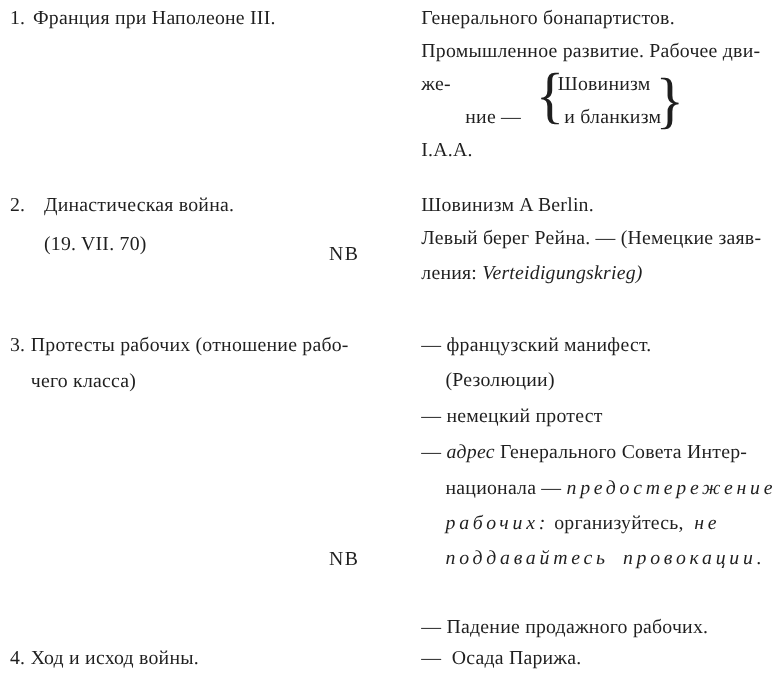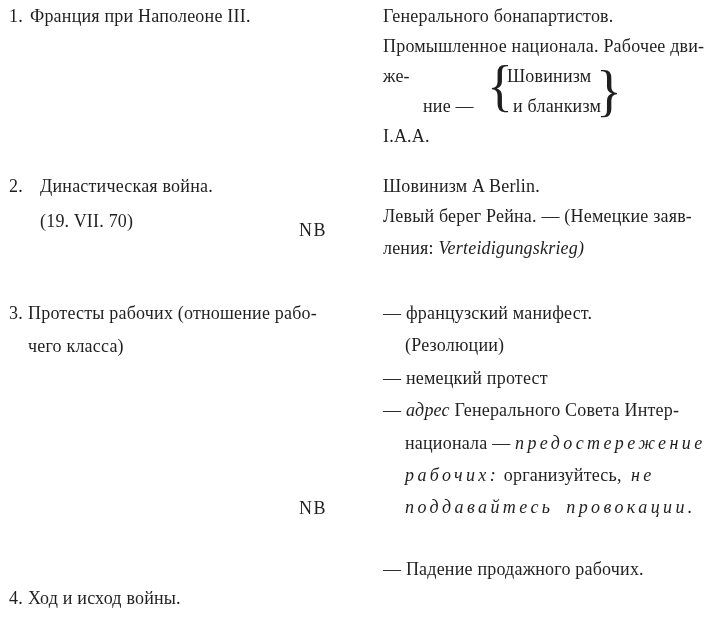--- a/index.html
+++ b/index.html
@@ -16,21 +16,21 @@
 </style>
 </head>
 <body>
 
 <div class="page">
 
   <div class="line" style="left:9px; top:6px;">1.</div>
   <div class="line" style="left:30px; top:6px;">Франция при Наполеоне III.</div>
 
   <div class="line" style="left:383px; top:6px;">Генерального бонапартистов.</div>
-  <div class="line" style="left:383px; top:36px;">Промышленное национала. Рабочее дви-</div>
+  <div class="line" style="left:383px; top:36px;">Промышленное развитие. Рабочее дви-</div>
   <div class="line" style="left:383px; top:66px;">же-</div>
   <div class="line" style="left:383px; top:96px;margin-left:40px;">ние —</div>
 
   <div class="brace" style="left:487px; top:58px;">{</div>
   <div class="line" style="left:507px; top:66px;">Шовинизм</div>
   <div class="line" style="left:513px; top:96px;text-align:right;">и бланкизм</div>
   <div class="brace" style="left:596px; top:63px;">}</div>
 
   <div class="line" style="left:383px; top:126px;">I.A.A.</div>
 
@@ -52,14 +52,15 @@
   <div class="line" style="left:405px; top:335px;">(Резолюции)</div>
   <div class="line" style="left:383px; top:368px;">— немецкий протест</div>
   <div class="line" style="left:383px; top:400px;"><span>— </span><span class="it">адрес</span><span> Генерального Совета Интер-</span></div>
   <div class="line" style="left:405px; top:433px;"><span>национала — </span><span class="sp">предостережение</span></div>
   <div class="line" style="left:405px; top:465px;"><span class="sp">рабочих:</span><span> организуйтесь,  </span><span class="sp">не</span></div>
   <div class="line" style="left:405px; top:497px;"><span class="sp">поддавайтесь провокации.</span></div>
 
   <div class="line" style="left:383px; top:559px;">— Падение продажного рабочих.</div>
   <div class="line" style="left:9px; top:588px;">4.</div>
   <div class="line" style="left:28px; top:588px;">Ход и исход войны.</div>
+  <div class="line" style="left:383px; top:588px;">—  Осада Парижа.</div>
 
 </div>
 
 </body></html>

